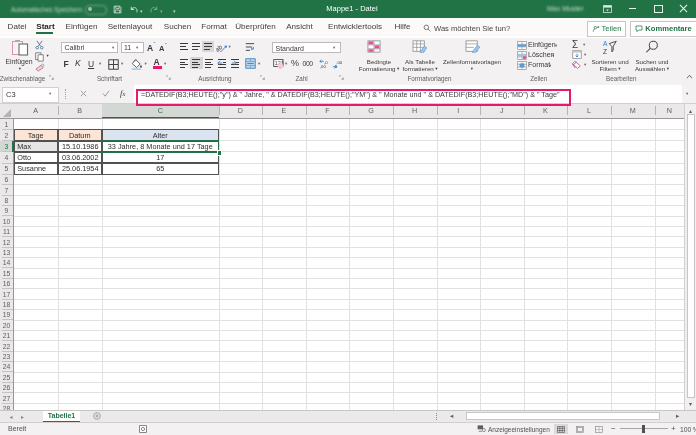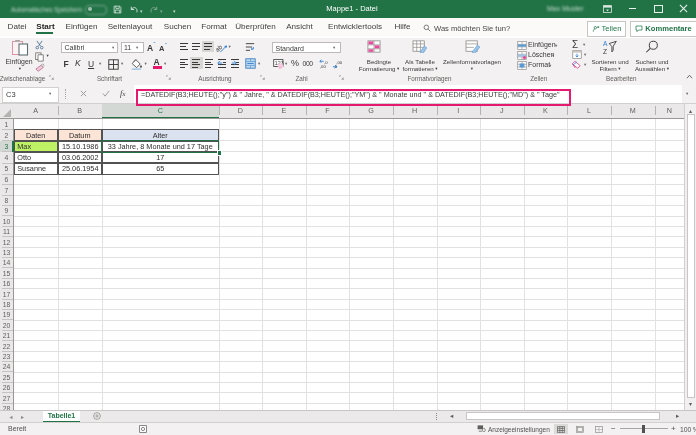--- a/index.html
+++ b/index.html
@@ -492,24 +492,24 @@
 <div class="ab" style="left:262.1px;top:118.5px;width:0.7px;height:291.5px;background:#e2e0e0;"></div>
 <div class="ab" style="left:305.7px;top:118.5px;width:0.7px;height:291.5px;background:#e2e0e0;"></div>
 <div class="ab" style="left:349.3px;top:118.5px;width:0.7px;height:291.5px;background:#e2e0e0;"></div>
 <div class="ab" style="left:392.9px;top:118.5px;width:0.7px;height:291.5px;background:#e2e0e0;"></div>
 <div class="ab" style="left:436.5px;top:118.5px;width:0.7px;height:291.5px;background:#e2e0e0;"></div>
 <div class="ab" style="left:480.1px;top:118.5px;width:0.7px;height:291.5px;background:#e2e0e0;"></div>
 <div class="ab" style="left:523.7px;top:118.5px;width:0.7px;height:291.5px;background:#e2e0e0;"></div>
 <div class="ab" style="left:567.3px;top:118.5px;width:0.7px;height:291.5px;background:#e2e0e0;"></div>
 <div class="ab" style="left:610.9px;top:118.5px;width:0.7px;height:291.5px;background:#e2e0e0;"></div>
 <div class="ab" style="left:654.5px;top:118.5px;width:0.7px;height:291.5px;background:#e2e0e0;"></div>
-<div class="ab" style="left:13.75px;top:129.4px;width:43.75px;height:11.299999999999983px;background:#fce4d6;border:0.7px solid #525252;box-sizing:border-box;display:flex;align-items:center;justify-content:center;font-size:7.3px;color:#2e2e2e;white-space:nowrap;">Daten</div>
+<div class="ab" style="left:13.75px;top:129.4px;width:43.75px;height:11.299999999999983px;background:#fce4d6;border:0.7px solid #525252;box-sizing:border-box;display:flex;align-items:center;justify-content:center;font-size:7.3px;color:#2e2e2e;white-space:nowrap;">Tage</div>
 <div class="ab" style="left:57.5px;top:129.4px;width:44.5px;height:11.299999999999983px;background:#fce4d6;border:0.7px solid #525252;box-sizing:border-box;display:flex;align-items:center;justify-content:center;font-size:7.3px;color:#2e2e2e;white-space:nowrap;">Datum</div>
 <div class="ab" style="left:102px;top:129.4px;width:116.5px;height:11.299999999999983px;background:#dce3f0;border:0.7px solid #525252;box-sizing:border-box;display:flex;align-items:center;justify-content:center;font-size:7.3px;color:#2e2e2e;white-space:nowrap;">Alter</div>
-<div class="ab" style="left:13.75px;top:140.7px;width:43.75px;height:11.300000000000011px;background:#bef264;border:0.7px solid #525252;box-sizing:border-box;display:flex;align-items:center;justify-content:flex-start;padding-left:2.5px;font-size:7.3px;color:#2e2e2e;white-space:nowrap;">Max</div>
+<div class="ab" style="left:13.75px;top:140.7px;width:43.75px;height:11.300000000000011px;background:#e5e5e5;border:0.7px solid #525252;box-sizing:border-box;display:flex;align-items:center;justify-content:flex-start;padding-left:2.5px;font-size:7.3px;color:#2e2e2e;white-space:nowrap;">Max</div>
 <div class="ab" style="left:57.5px;top:140.7px;width:44.5px;height:11.300000000000011px;background:#fff;border:0.7px solid #525252;box-sizing:border-box;display:flex;align-items:center;justify-content:flex-end;padding-right:2.5px;font-size:7.3px;color:#2e2e2e;white-space:nowrap;">15.10.1986</div>
 <div class="ab" style="left:102px;top:140.7px;width:116.5px;height:11.300000000000011px;background:#fff;border:0.7px solid #525252;box-sizing:border-box;display:flex;align-items:center;justify-content:center;font-size:7.3px;color:#2e2e2e;white-space:nowrap;">33 Jahre, 8 Monate und 17 Tage</div>
 <div class="ab" style="left:13.75px;top:152.0px;width:43.75px;height:11.300000000000011px;background:#fff;border:0.7px solid #525252;box-sizing:border-box;display:flex;align-items:center;justify-content:flex-start;padding-left:2.5px;font-size:7.3px;color:#2e2e2e;white-space:nowrap;">Otto</div>
 <div class="ab" style="left:57.5px;top:152.0px;width:44.5px;height:11.300000000000011px;background:#fff;border:0.7px solid #525252;box-sizing:border-box;display:flex;align-items:center;justify-content:flex-end;padding-right:2.5px;font-size:7.3px;color:#2e2e2e;white-space:nowrap;">03.06.2002</div>
 <div class="ab" style="left:102px;top:152.0px;width:116.5px;height:11.300000000000011px;background:#fff;border:0.7px solid #525252;box-sizing:border-box;display:flex;align-items:center;justify-content:center;font-size:7.3px;color:#2e2e2e;white-space:nowrap;">17</div>
 <div class="ab" style="left:13.75px;top:163.3px;width:43.75px;height:11.299999999999983px;background:#fff;border:0.7px solid #525252;box-sizing:border-box;display:flex;align-items:center;justify-content:flex-start;padding-left:2.5px;font-size:7.3px;color:#2e2e2e;white-space:nowrap;">Susanne</div>
 <div class="ab" style="left:57.5px;top:163.3px;width:44.5px;height:11.299999999999983px;background:#fff;border:0.7px solid #525252;box-sizing:border-box;display:flex;align-items:center;justify-content:flex-end;padding-right:2.5px;font-size:7.3px;color:#2e2e2e;white-space:nowrap;">25.06.1954</div>
 <div class="ab" style="left:102px;top:163.3px;width:116.5px;height:11.299999999999983px;background:#fff;border:0.7px solid #525252;box-sizing:border-box;display:flex;align-items:center;justify-content:center;font-size:7.3px;color:#2e2e2e;white-space:nowrap;">65</div>
 <div class="ab" style="left:101.3px;top:140.0px;width:118px;height:12.700000000000012px;border:1.4px solid #217346;box-sizing:border-box;pointer-events:none;"></div>
 <div class="ab" style="left:216.8px;top:150.4px;width:3.4px;height:3.4px;background:#217346;border:0.8px solid #fff;box-sizing:content-box;"></div>

